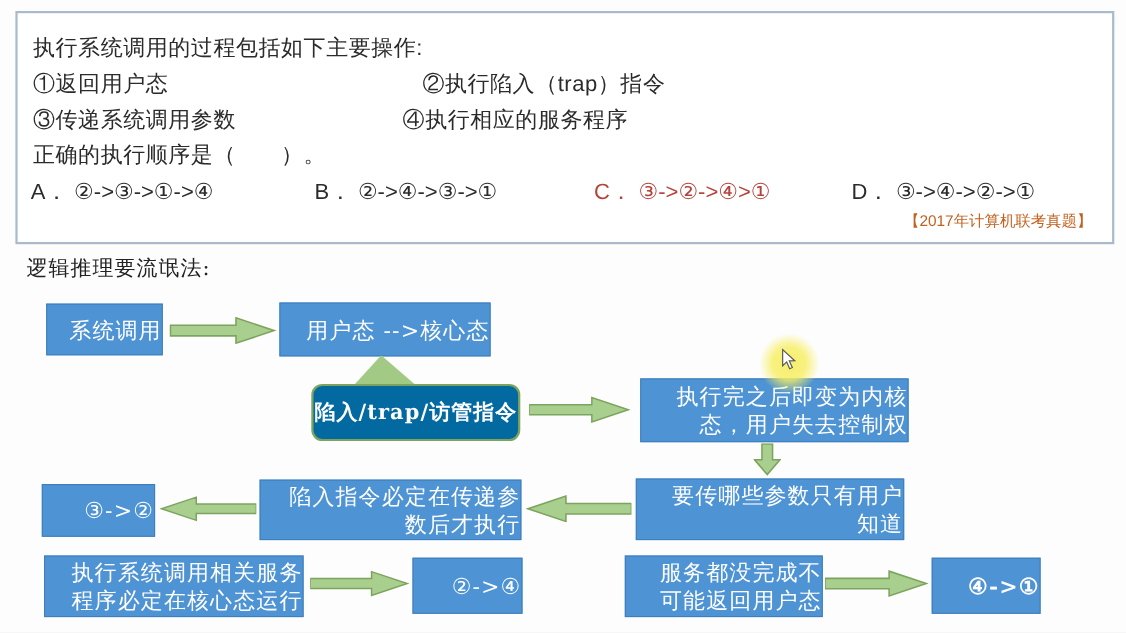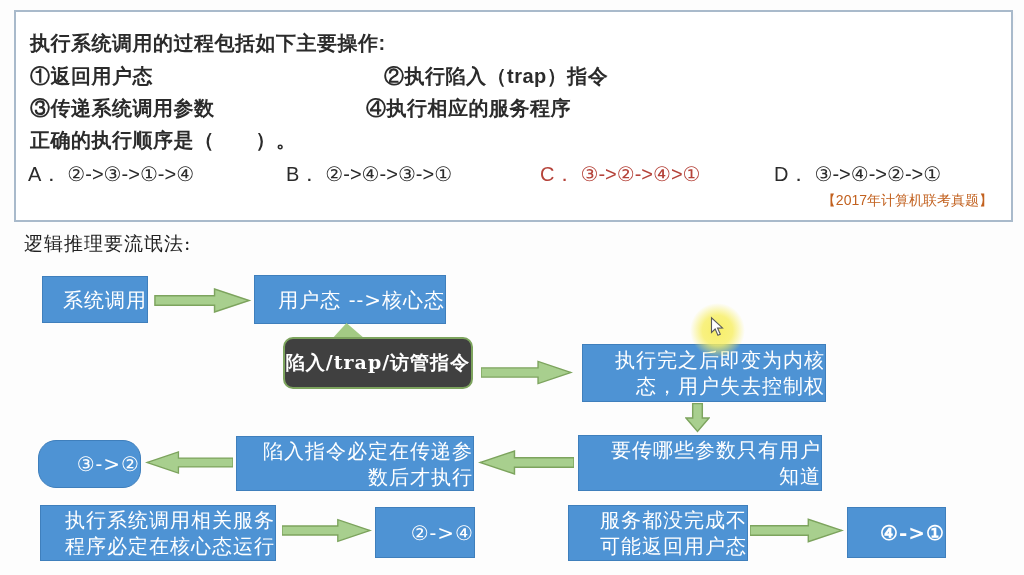--- a/index.html
+++ b/index.html
@@ -2,21 +2,21 @@
 <html><head>
 <meta charset="utf-8">
 <style>
   html,body{margin:0;padding:0;}
   body{background:#e9e9e9;font-family:"Liberation Sans",sans-serif;}
   .slide{position:relative;width:1024px;height:575px;background:#fdfdfd;overflow:hidden;margin:0 auto;}
 
   
   .q-box{position:absolute;left:14px;top:10px;width:995px;height:208px;background:#ffffff;
          border:2px solid #a9bacb;}
-  .q-text{position:absolute;color:#2b2b2b;font-size:20px;white-space:nowrap;letter-spacing:.5px;font-weight:bold;}
+  .q-text{position:absolute;color:#2b2b2b;font-size:20px;white-space:nowrap;letter-spacing:.5px;}
   .q-title{left:14px;top:18px;}
   .q-item0{left:14px;top:51px;}
   .q-item1{left:368px;top:51px;}
   .q-item2{left:14px;top:83px;}
   .q-item3{left:350px;top:83px;}
   .q-prompt{left:14px;top:115px;}
   .q-opt{position:absolute;top:149px;font-size:20px;color:#2b2b2b;white-space:nowrap;}
   .q-opt .k{margin-right:6px;}
   .q-opt.correct{color:#b5433a;}
   .q-source{position:absolute;right:18px;top:180px;font-size:14px;color:#c2611f;white-space:nowrap;}
@@ -28,27 +28,27 @@
   
   .fc-box{position:absolute;background:#4e93d4;border:1px solid #3f7fbc;color:#fff;
           display:flex;flex-direction:column;align-items:flex-end;justify-content:center;
           text-align:center;font-family:"DejaVu Serif",serif;font-size:20px;line-height:26px;
           box-sizing:border-box;letter-spacing:1px;}
   .b1{left:42px;top:276px;width:106px;height:47px;}
   .b2{left:254px;top:275px;width:192px;height:49px;}
   .b3{left:582px;top:344px;width:244px;height:58px;}
   .b4{left:578px;top:435px;width:244px;height:56px;}
   .b5{left:236px;top:436px;width:238px;height:55px;}
-  .b6{left:38px;top:440px;width:103px;height:48px;border-radius:18px;}
+  .b6{left:38px;top:440px;width:103px;height:48px;}
   .b7{left:40px;top:505px;width:236px;height:56px;padding-left:20px;}
   .b8{left:375px;top:507px;width:100px;height:51px;}
   .b9{left:568px;top:505px;width:180px;height:56px;}
   .b10{left:847px;top:507px;width:99px;height:51px;font-weight:bold;}
 
-  .callout{position:absolute;left:283px;top:337px;width:190px;height:52px;background:#404040;
+  .callout{position:absolute;left:283px;top:349px;width:190px;height:52px;background:#0369a1;
            border:2px solid #7da45e;border-radius:10px;display:flex;align-items:center;justify-content:center;
            color:#fff;font-weight:bold;font-size:19px;font-family:"DejaVu Serif",serif;
            box-sizing:border-box;letter-spacing:1px;}
   .callout-tail{position:absolute;left:321px;top:323px;width:58px;height:28px;background:#a3ca84;
                 clip-path:polygon(44% 0,0 100%,100% 100%);}
 
   .arrow{position:absolute;}
   .arrow svg{display:block;width:100%;height:100%;}
   .a1{left:154px;top:288px;width:98px;height:25px;}
   .a2{left:481px;top:360px;width:92px;height:25px;}

